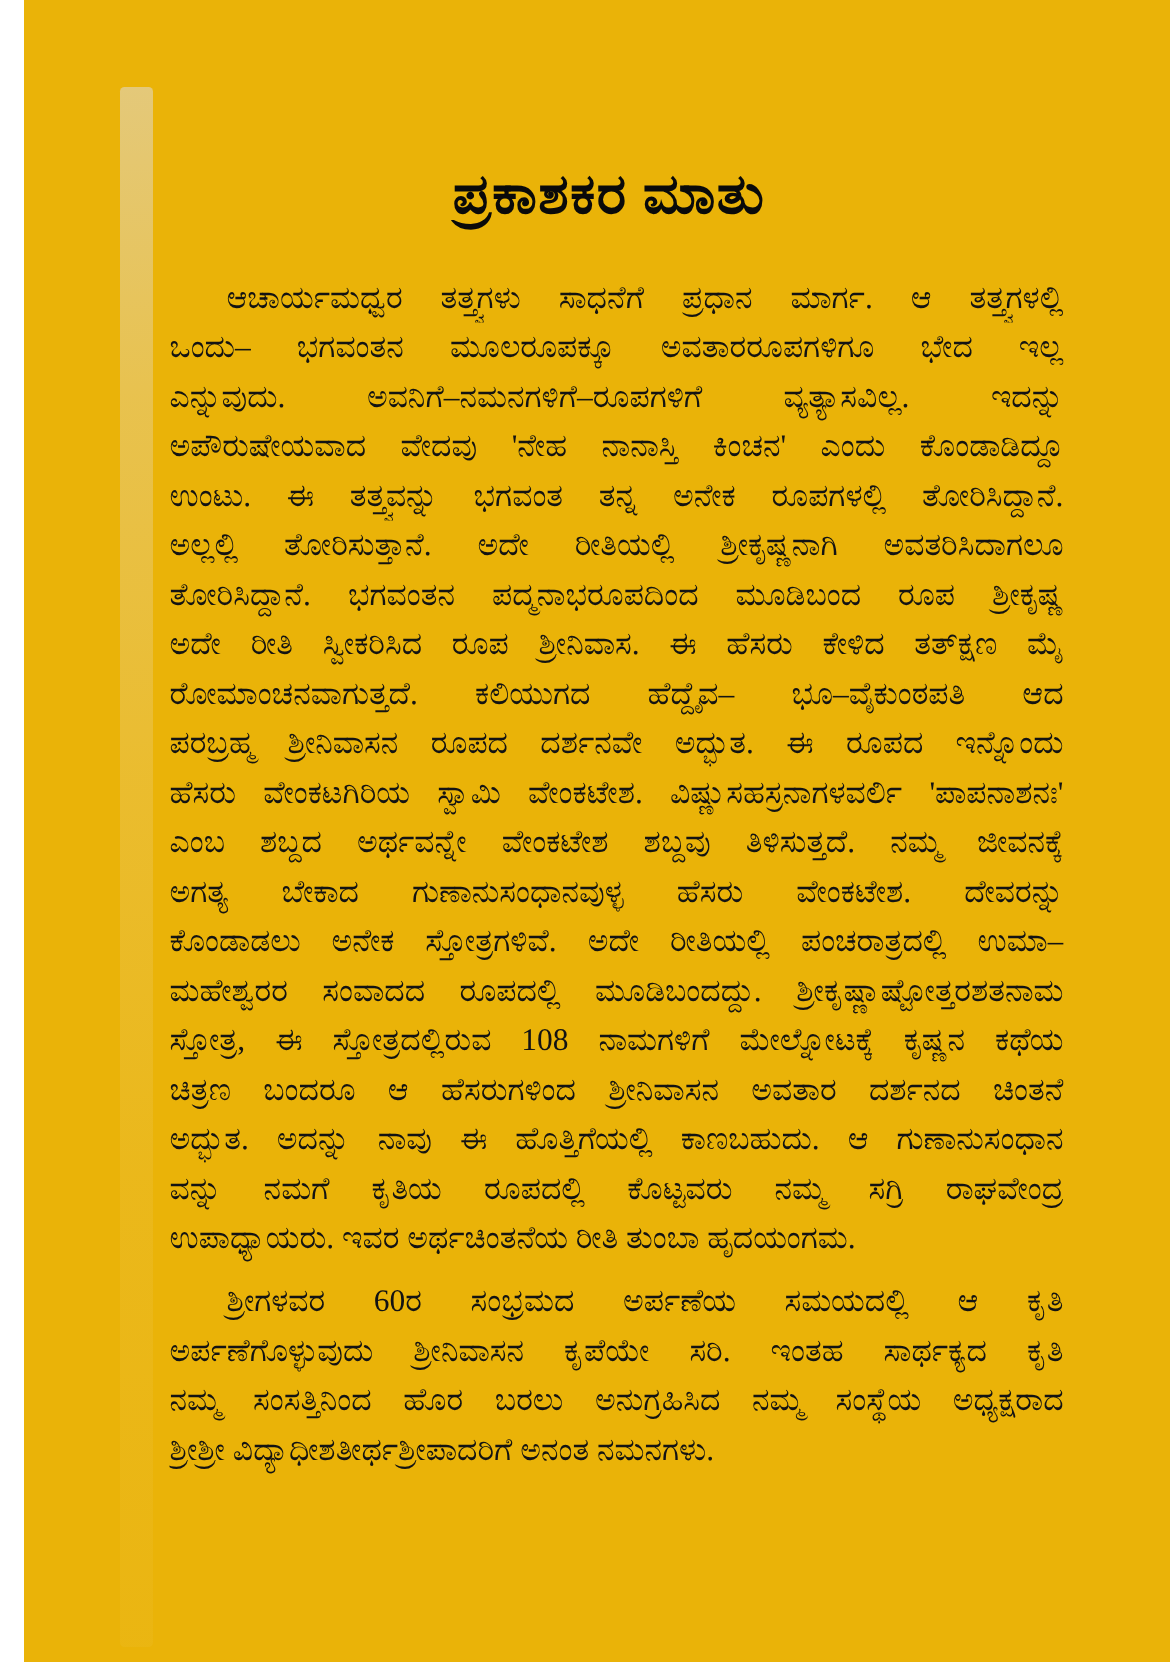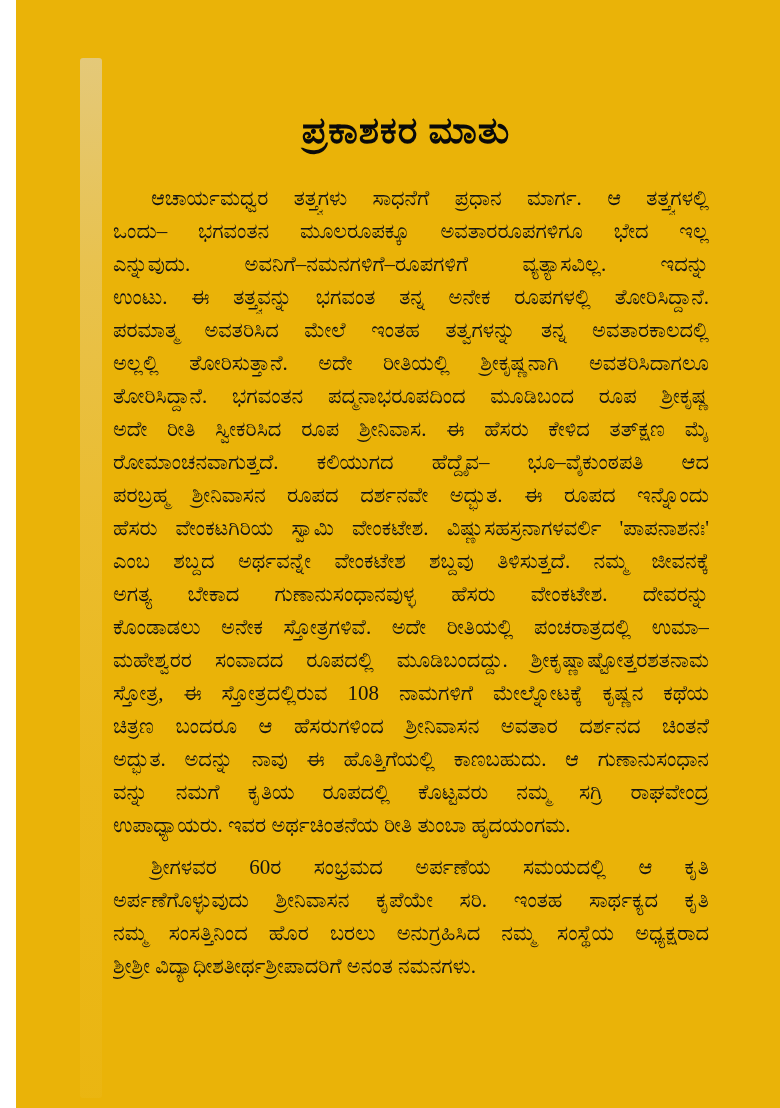--- a/index.html
+++ b/index.html
@@ -73,22 +73,22 @@
 <div class="page">
   <div class="edge-shadow"></div>
 
   <h1 class="doc-title">ಪ್ರಕಾಶಕರ ಮಾತು</h1>
 
   <div class="body-text">
     <div class="paragraph">
         <div class="line indent">ಆಚಾರ್ಯಮಧ್ವರ ತತ್ತ್ವಗಳು ಸಾಧನೆಗೆ ಪ್ರಧಾನ ಮಾರ್ಗ. ಆ ತತ್ತ್ವಗಳಲ್ಲಿ</div>
         <div class="line">ಒಂದು– ಭಗವಂತನ ಮೂಲರೂಪಕ್ಕೂ ಅವತಾರರೂಪಗಳಿಗೂ ಭೇದ ಇಲ್ಲ</div>
         <div class="line">ಎನ್ನುವುದು. ಅವನಿಗೆ–ನಮನಗಳಿಗೆ–ರೂಪಗಳಿಗೆ ವ್ಯತ್ಯಾಸವಿಲ್ಲ. ಇದನ್ನು</div>
+        <div class="line">ಅಪೌರುಷೇಯವಾದ ವೇದವು 'ನೇಹ ನಾನಾಸ್ತಿ ಕಿಂಚನ' ಎಂದು ಕೊಂಡಾಡಿದ್ದೂ</div>
         <div class="line">ಉಂಟು. ಈ ತತ್ತ್ವವನ್ನು ಭಗವಂತ ತನ್ನ ಅನೇಕ ರೂಪಗಳಲ್ಲಿ ತೋರಿಸಿದ್ದಾನೆ.</div>
-        <div class="line">ಪರಮಾತ್ಮ ಅವತರಿಸಿದ ಮೇಲೆ ಇಂತಹ ತತ್ವಗಳನ್ನು ತನ್ನ ಅವತಾರಕಾಲದಲ್ಲಿ</div>
         <div class="line">ಅಲ್ಲಲ್ಲಿ ತೋರಿಸುತ್ತಾನೆ. ಅದೇ ರೀತಿಯಲ್ಲಿ ಶ್ರೀಕೃಷ್ಣನಾಗಿ ಅವತರಿಸಿದಾಗಲೂ</div>
         <div class="line">ತೋರಿಸಿದ್ದಾನೆ. ಭಗವಂತನ ಪದ್ಮನಾಭರೂಪದಿಂದ ಮೂಡಿಬಂದ ರೂಪ ಶ್ರೀಕೃಷ್ಣ</div>
         <div class="line">ಅದೇ ರೀತಿ ಸ್ವೀಕರಿಸಿದ ರೂಪ ಶ್ರೀನಿವಾಸ. ಈ ಹೆಸರು ಕೇಳಿದ ತತ್‌ಕ್ಷಣ ಮೈ</div>
         <div class="line">ರೋಮಾಂಚನವಾಗುತ್ತದೆ. ಕಲಿಯುಗದ ಹೆದ್ದೈವ– ಭೂ–ವೈಕುಂಠಪತಿ ಆದ</div>
         <div class="line">ಪರಬ್ರಹ್ಮ ಶ್ರೀನಿವಾಸನ ರೂಪದ ದರ್ಶನವೇ ಅದ್ಭುತ. ಈ ರೂಪದ ಇನ್ನೊಂದು</div>
         <div class="line">ಹೆಸರು ವೇಂಕಟಗಿರಿಯ ಸ್ವಾಮಿ ವೇಂಕಟೇಶ. ವಿಷ್ಣುಸಹಸ್ರನಾಗಳವರ್ಲಿ 'ಪಾಪನಾಶನಃ'</div>
         <div class="line">ಎಂಬ ಶಬ್ದದ ಅರ್ಥವನ್ನೇ ವೇಂಕಟೇಶ ಶಬ್ದವು ತಿಳಿಸುತ್ತದೆ. ನಮ್ಮ ಜೀವನಕ್ಕೆ</div>
         <div class="line">ಅಗತ್ಯ ಬೇಕಾದ ಗುಣಾನುಸಂಧಾನವುಳ್ಳ ಹೆಸರು ವೇಂಕಟೇಶ. ದೇವರನ್ನು</div>
         <div class="line">ಕೊಂಡಾಡಲು ಅನೇಕ ಸ್ತೋತ್ರಗಳಿವೆ. ಅದೇ ರೀತಿಯಲ್ಲಿ ಪಂಚರಾತ್ರದಲ್ಲಿ ಉಮಾ–</div>
         <div class="line">ಮಹೇಶ್ವರರ ಸಂವಾದದ ರೂಪದಲ್ಲಿ ಮೂಡಿಬಂದದ್ದು. ಶ್ರೀಕೃಷ್ಣಾಷ್ಟೋತ್ತರಶತನಾಮ</div>

